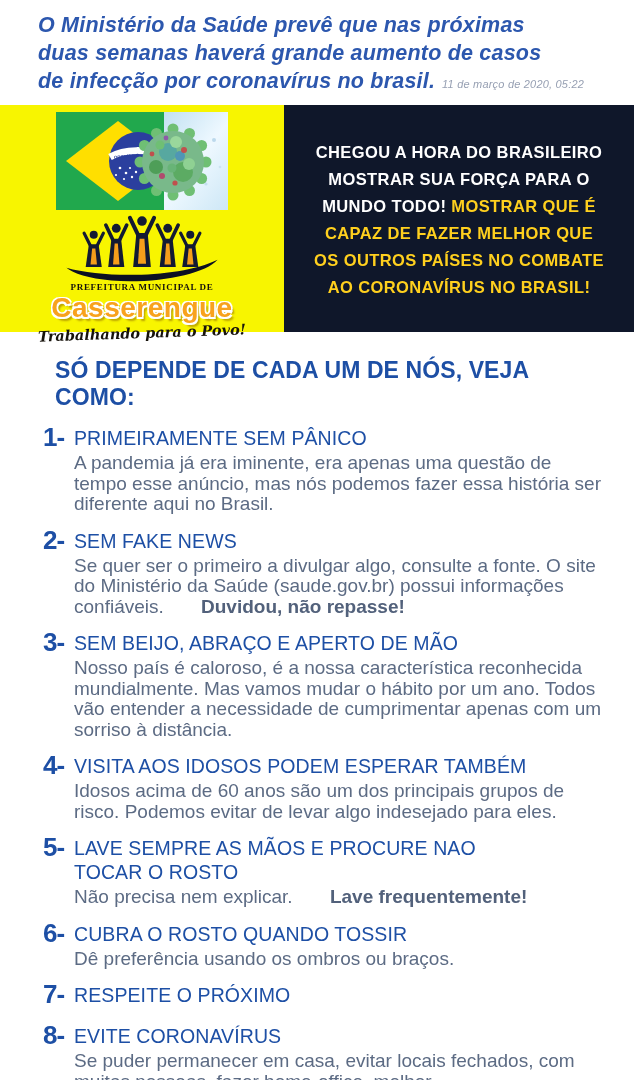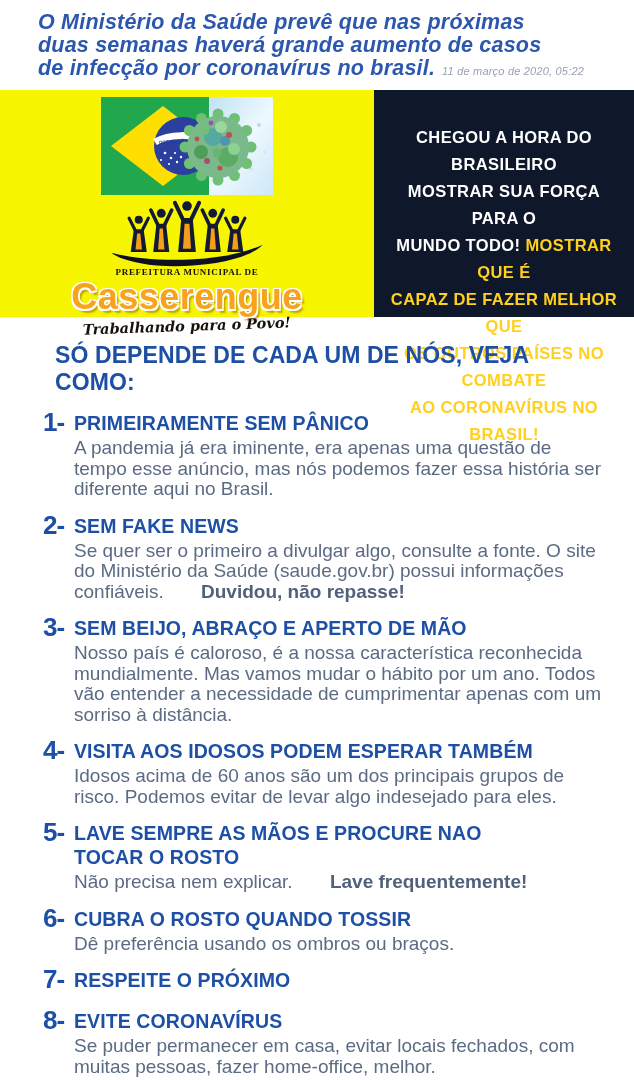--- a/index.html
+++ b/index.html
@@ -9,46 +9,46 @@
     background: #ffffff;
     font-family: "Liberation Sans", sans-serif;
     overflow: hidden;
   }
 
   
   .headline {
     margin: 11px 20px 0 38px;
     font-weight: bold; font-style: italic;
     color: #2c57ae;
-    font-size: 21.5px; line-height: 23px;
+    font-size: 21.5px; line-height: 28px;
     letter-spacing: 0.2px;
   }
   .headline .hl { white-space: pre-line; }
   .headline .date {
     font-size: 11px; font-weight: normal;
     color: #97a0b3; margin-left: 7px;
     letter-spacing: 0.2px;
   }
 
   
   .banner { display: flex; width: 634px; height: 227px; margin-top: 7px; }
   .banner-left {
-    width: 374px; background: #f8f500;
+    width: 284px; background: #f8f500;
     display: flex; flex-direction: column; align-items: center;
   }
   .flagvirus { width: 172px; height: 98px; margin-top: 7px; }
   .flagvirus svg { display: block; width: 100%; height: 100%; }
   .logo { margin-top: 3px; text-align: center; line-height: 1; }
   .logo .figures { width: 168px; height: 74px; display: block; margin: 0 auto -4px; }
   .logo .org {
     font-family: "Liberation Serif", serif; font-weight: bold;
     font-size: 9px; letter-spacing: 0.7px; color: #17130c;
   }
   .logo .city {
-    font-size: 36px; font-weight: bold; color: #f8a21d;
+    font-size: 28px; font-weight: bold; color: #f8a21d;
     letter-spacing: 0.5px; margin-top: 2px;
     text-shadow:
       -1.5px -1.5px 0 #fff, 1.5px -1.5px 0 #fff,
       -1.5px 1.5px 0 #fff, 1.5px 1.5px 0 #fff,
       3px 4px 2px rgba(110,60,0,0.45);
   }
   .logo .slogan {
     font-family: "DejaVu Serif", serif; font-style: italic; font-weight: bold;
     font-size: 14.5px; color: #17130c;
     transform: rotate(-2deg); margin-top: 4px;
@@ -73,21 +73,21 @@
   }
   ol.tips { list-style: none; margin: 0; padding: 0; }
   ol.tips li { display: flex; margin-bottom: 14px; }
   .num {
     color: #1d4fa5; font-weight: bold; font-size: 26px;
     width: 31px; flex: none; line-height: 23px; letter-spacing: -1px;
   }
   .content { flex: 1; }
   .tip-title {
     color: #1d4fa5; font-size: 19.5px; line-height: 24px;
-    margin: 0 0 3px; font-weight: bold; white-space: pre-line;
+    margin: 0 0 3px; font-weight: normal; white-space: pre-line;
     letter-spacing: 0.1px;
   }
   .tip-body {
     margin: 0; color: #5c6b84; font-size: 19px; line-height: 20.5px;
     max-width: 532px;
   }
   .tip-body strong { color: #52617b; padding-left: 32px; }
 </style>
 </head>
 <body>

